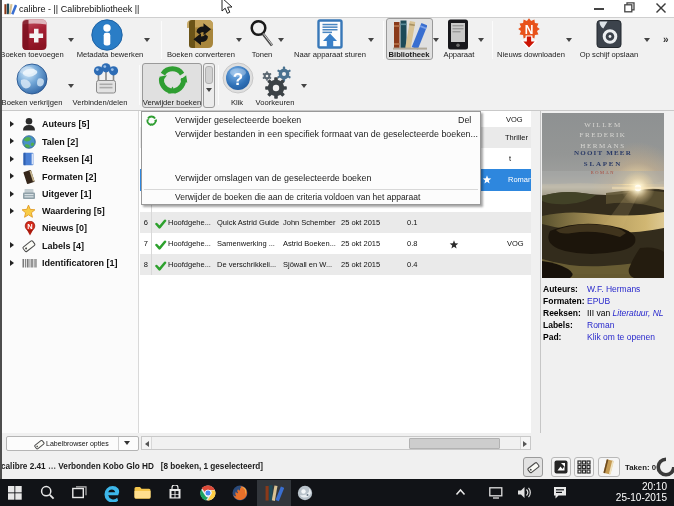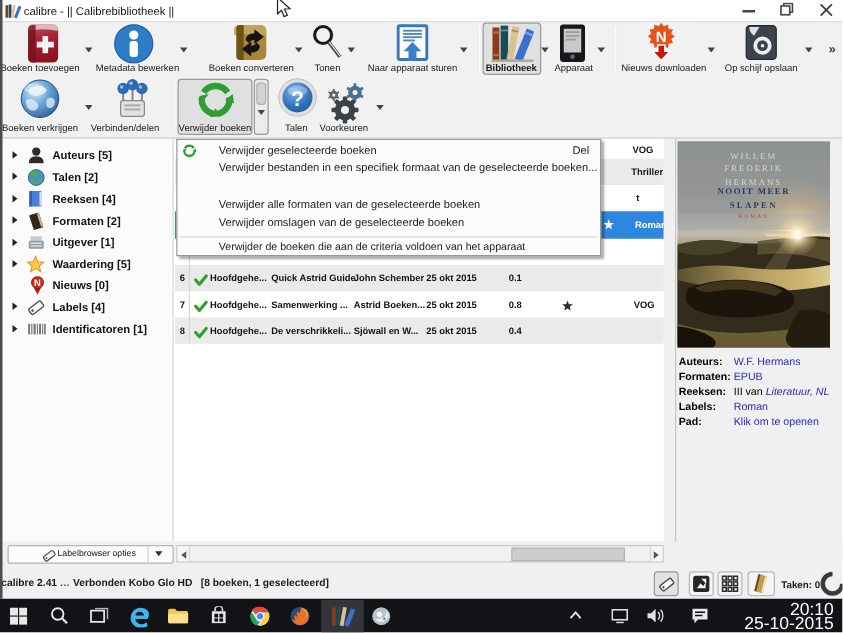--- a/index.html
+++ b/index.html
@@ -21,21 +21,21 @@
 .pressed { position:absolute; background:#e0e0e0; border:1px solid #9a9a9a; border-radius:3px; }
 
 
 #sidebar { left:0; top:111px; width:139px; height:322px; background:#fbfbfb; border-right:1px solid #d9d9d9; }
 .sbarrow { position:absolute; width:0; height:0; border-top:3.5px solid transparent; border-bottom:3.5px solid transparent; border-left:4.5px solid #222; }
 .sbtext { position:absolute; font-size:9px; font-weight:bold; color:#111; white-space:nowrap; }
 
 
 #table { left:140px; top:111px; width:391px; height:322px; background:#fff; }
 .trow { position:absolute; left:140px; width:391px; }
-.tcell { position:absolute; font-size:7.5px; color:#111; white-space:nowrap;font-weight:bold; }
+.tcell { position:absolute; font-size:7.5px; color:#111; white-space:nowrap; }
 
 
 #vsplit { left:531px; top:111px; width:9px; height:341px; background:#f0f0f0; }
 #rpanel { left:540px; top:111px; width:134px; height:341px; background:#f0f0f0; border-left:1px solid #c6c6c6; }
 #cover { left:542px; top:113px; width:122px; height:165px; overflow:hidden;
   background:
     radial-gradient(circle at 78% 46%, #fffce9 0%, rgba(255,242,200,0.95) 4%, rgba(255,222,155,0.6) 11%, rgba(245,195,125,0.3) 20%, rgba(245,195,125,0) 36%),
     linear-gradient(180deg, #8e9192 0%, #949695 25%, #9d9e9c 37%, #aeaca4 42%, #c6c1b2 45%, #97907c 48.5%, #5a5140 52%, #352d1f 57%, #2a2215 65%, #201a10 80%, #171108 100%);
 }
 .ctext { position:absolute; width:122px; text-align:center; font-family:"Liberation Serif", serif; white-space:nowrap; }
@@ -50,21 +50,21 @@
 
 #bottombar { left:0; top:433px; width:674px; height:19px; background:#f0f0f0; }
 #lbbtn { left:6px; top:436px; width:133px; height:15px; background:#fcfcfc; border:1px solid #b4b4b4; border-radius:2px; }
 #hscroll { left:141px; top:436px; width:390px; height:14px; background:#f1f1f1; border:1px solid #c8c8c8; }
 #statusbar { left:0; top:452px; width:674px; height:27px; background:#f0f0f0; }
 #stattxt { left:1px; top:462px; font-size:8.2px; font-weight:bold; color:#1a1a1a; white-space:nowrap; }
 .statbtn { position:absolute; top:457px; width:20px; height:20px; border:1px solid #b8b8b8; border-radius:3px; background:#f5f5f5; }
 
 
 #taskbar { left:0; top:479px; width:674px; height:27px; background:#111317; }
-#clock { right:7px; top:482px; font-size:14px; color:#fff; text-align:right; line-height:10.5px; }
+#clock { right:7px; top:482px; font-size:10px; color:#fff; text-align:right; line-height:10.5px; }
 
 #leftedge { left:0; top:0; width:2px; height:479px; background:#4d4d4d; }
 </style>
 </head>
 <body>
 <div id="screen">
 
   <div id="titlebar" class="abs"></div>
   <div id="titletxt" class="abs">calibre - || Calibrebibliotheek ||</div>
 
@@ -327,21 +327,21 @@
           <rect x="15.2" y="13.2" width="3.6" height="4.6" rx="0.8"></rect>
         </g>
         <circle cx="17" cy="24" r="8.2"></circle>
       </g>
     <circle cx="17" cy="24" r="3.2" fill="#f1f1f1"></circle>
   </svg>
 
   <div class="tlabel" style="left:-28px;top:98px;width:120px">Boeken verkrijgen</div>
   <div class="tlabel" style="left:46px;top:98px;width:108px">Verbinden/delen</div>
   <div class="tlabel" style="left:112px;top:98px;width:120px">Verwijder boeken</div>
-  <div class="tlabel" style="left:177px;top:98px;width:120px">Talen</div>
+  <div class="tlabel" style="left:177px;top:98px;width:120px">Klik</div>
   <div class="tlabel" style="left:215px;top:98px;width:120px">Voorkeuren</div>
 
   <div class="tarrow" style="left:68px;top:84px"></div>
   <div class="tarrow" style="left:205.5px;top:88px"></div>
   <div class="tarrow" style="left:301px;top:84px"></div>
 
   <div id="sidebar" class="abs"></div>
 
   <div class="sbarrow" style="left:10px;top:120.5px"></div>
   <svg class="abs" style="left:22px;top:117px" width="14" height="14" viewBox="0 0 14 14">
@@ -600,21 +600,20 @@
     </g>
     <g fill="#2f9e32">
       <path d="M4 13.5 l7 -1.5 l-4.5 6 z"></path>
       <path d="M28.5 12 l1 7 l-6.5 -2.5 z"></path>
       <path d="M17.5 23 l0.5 7 l-7 -3 z" transform="rotate(-25 15.5 26)"></path>
     </g>
   </svg>
   <div class="mitem" style="top:114.5px">Verwijder geselecteerde boeken</div>
   <div class="mitem" style="left:458px;top:114.5px">Del</div>
   <div class="mitem" style="top:129px">Verwijder bestanden in een specifiek formaat van de geselecteerde boeken...</div>
-  <div class="mitem" style="top:158px">Verwijder alle formaten van de geselecteerde boeken</div>
   <div class="mitem" style="top:172.5px">Verwijder omslagen van de geselecteerde boeken</div>
   <div class="abs" style="left:144px;top:189px;width:334px;height:1px;background:#d8d8d8"></div>
   <div class="mitem" style="top:192px;font-size:8.5px">Verwijder de boeken die aan de criteria voldoen van het apparaat</div>
 
   <div id="taskbar" class="abs"></div>
   <div id="clock" class="abs">20:10<br>25-10-2015</div>
 
   <svg class="abs" style="left:8px;top:486px" width="14" height="14" viewBox="0 0 14 14">
     <g fill="#e8e8e8">
         <rect x="0" y="0" width="6.4" height="6.4"></rect>

